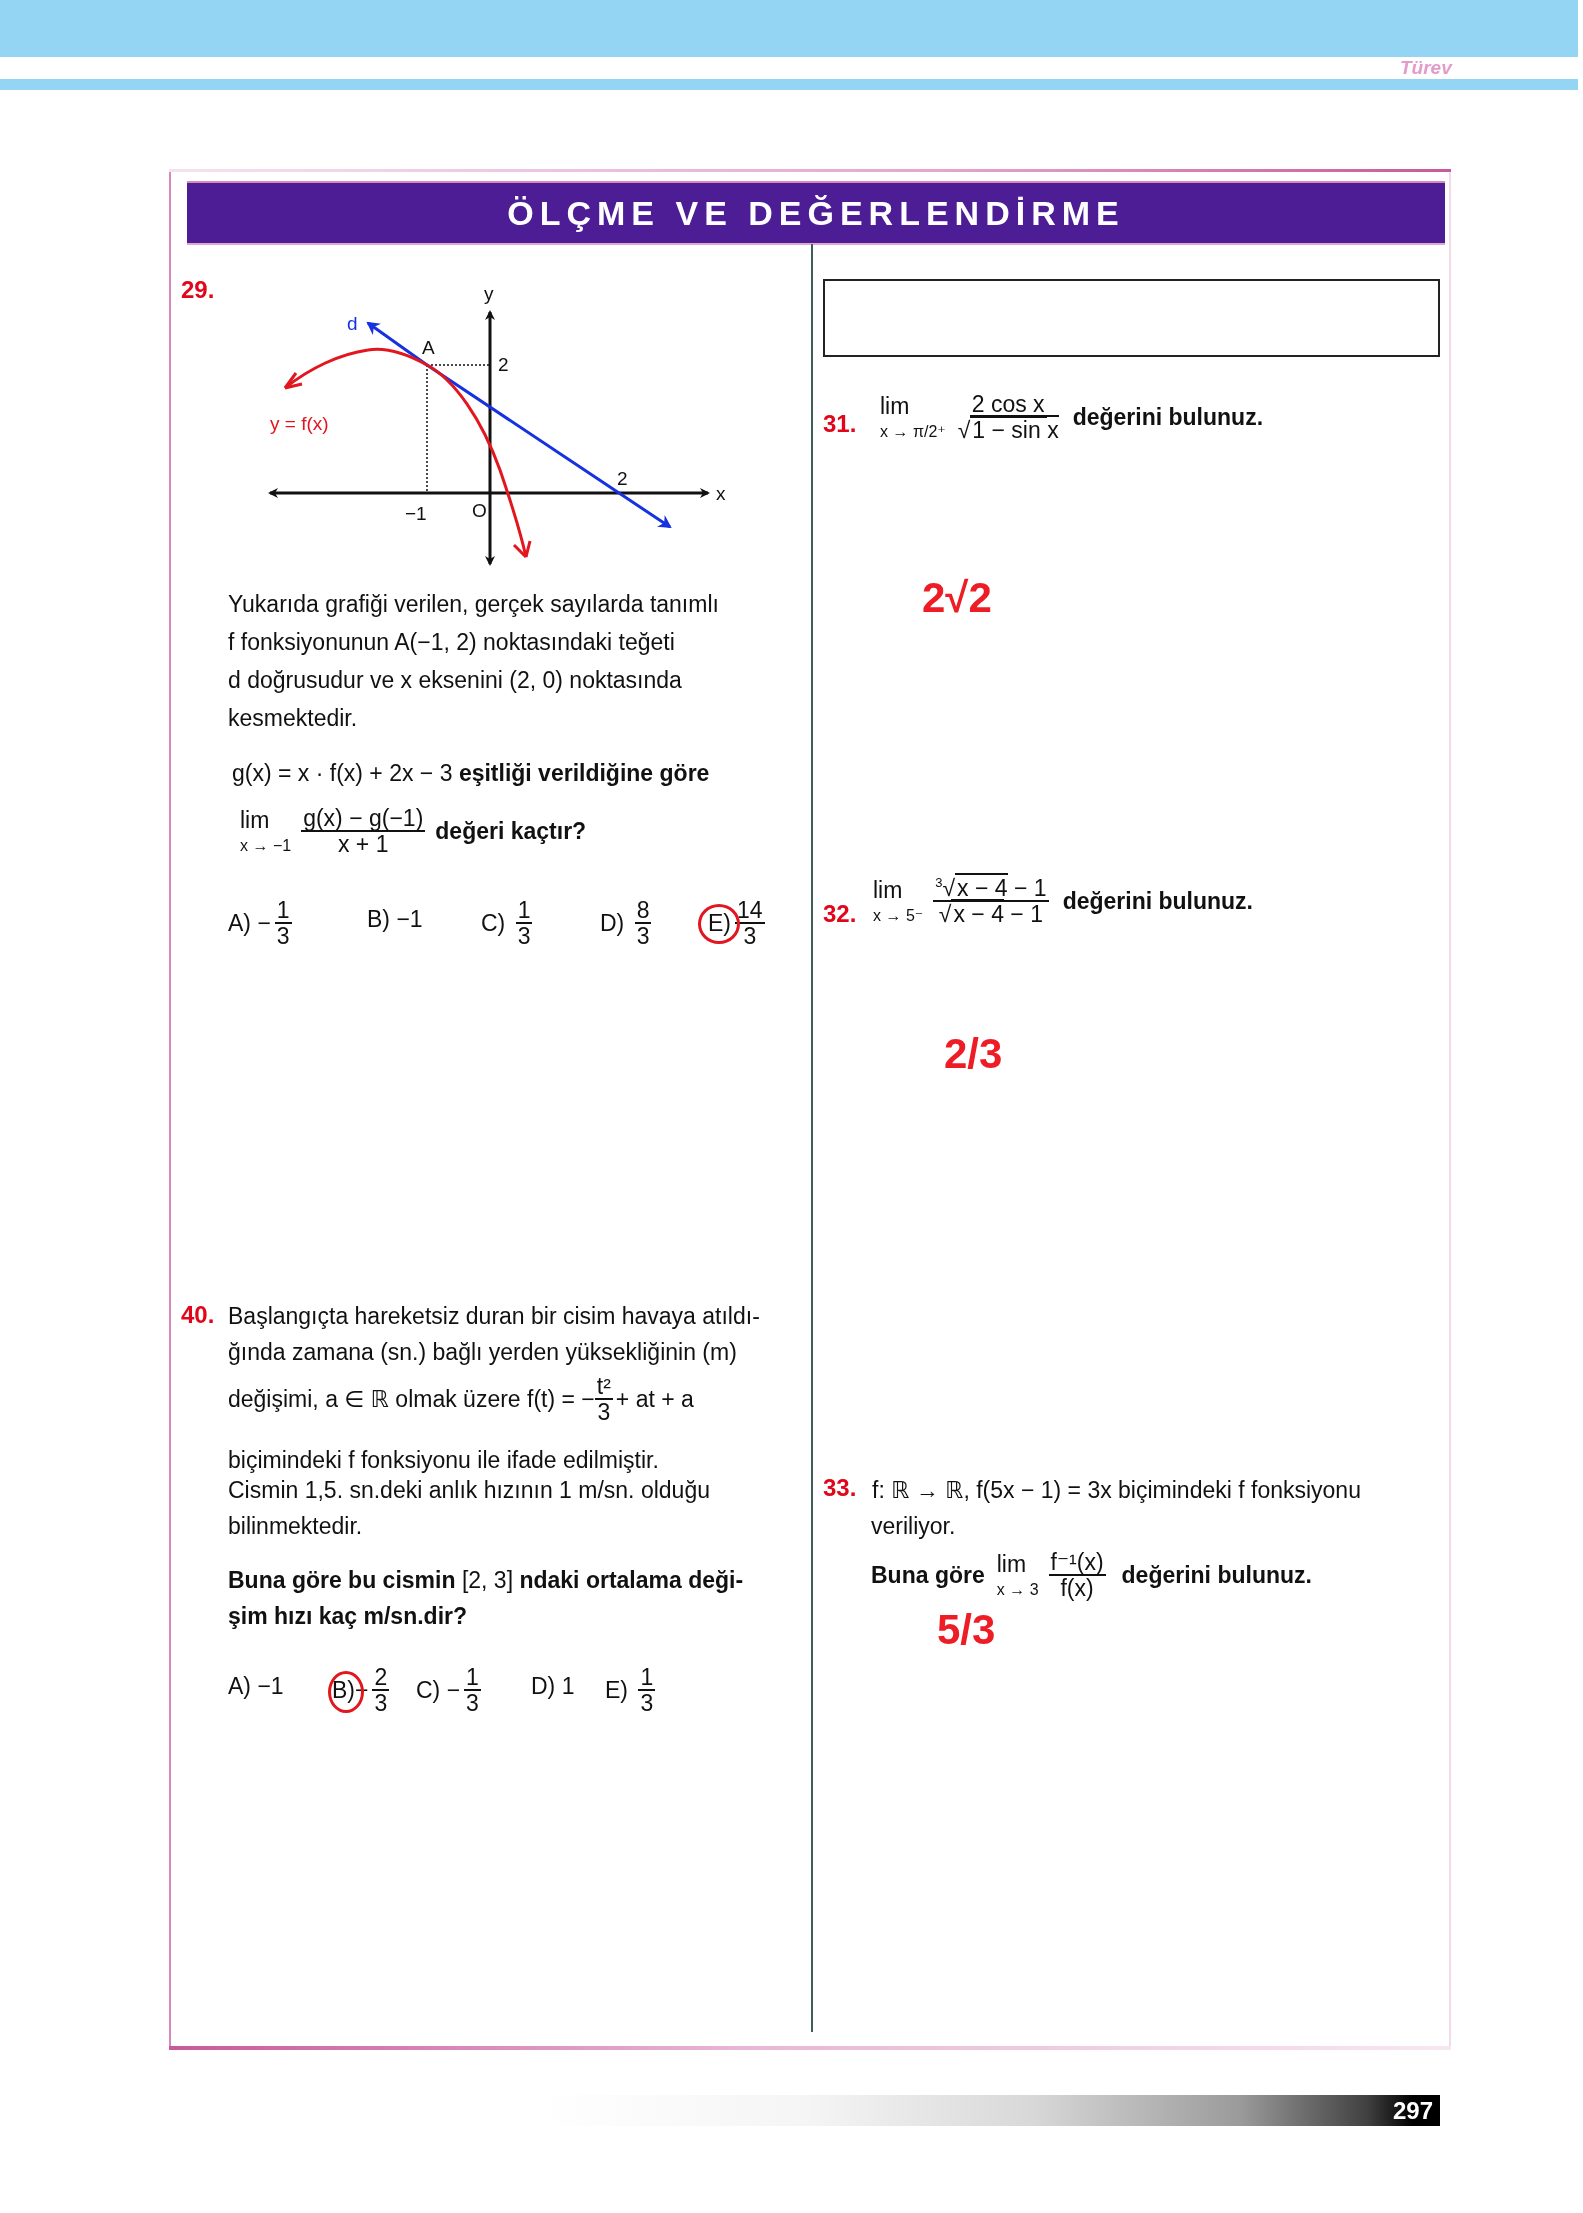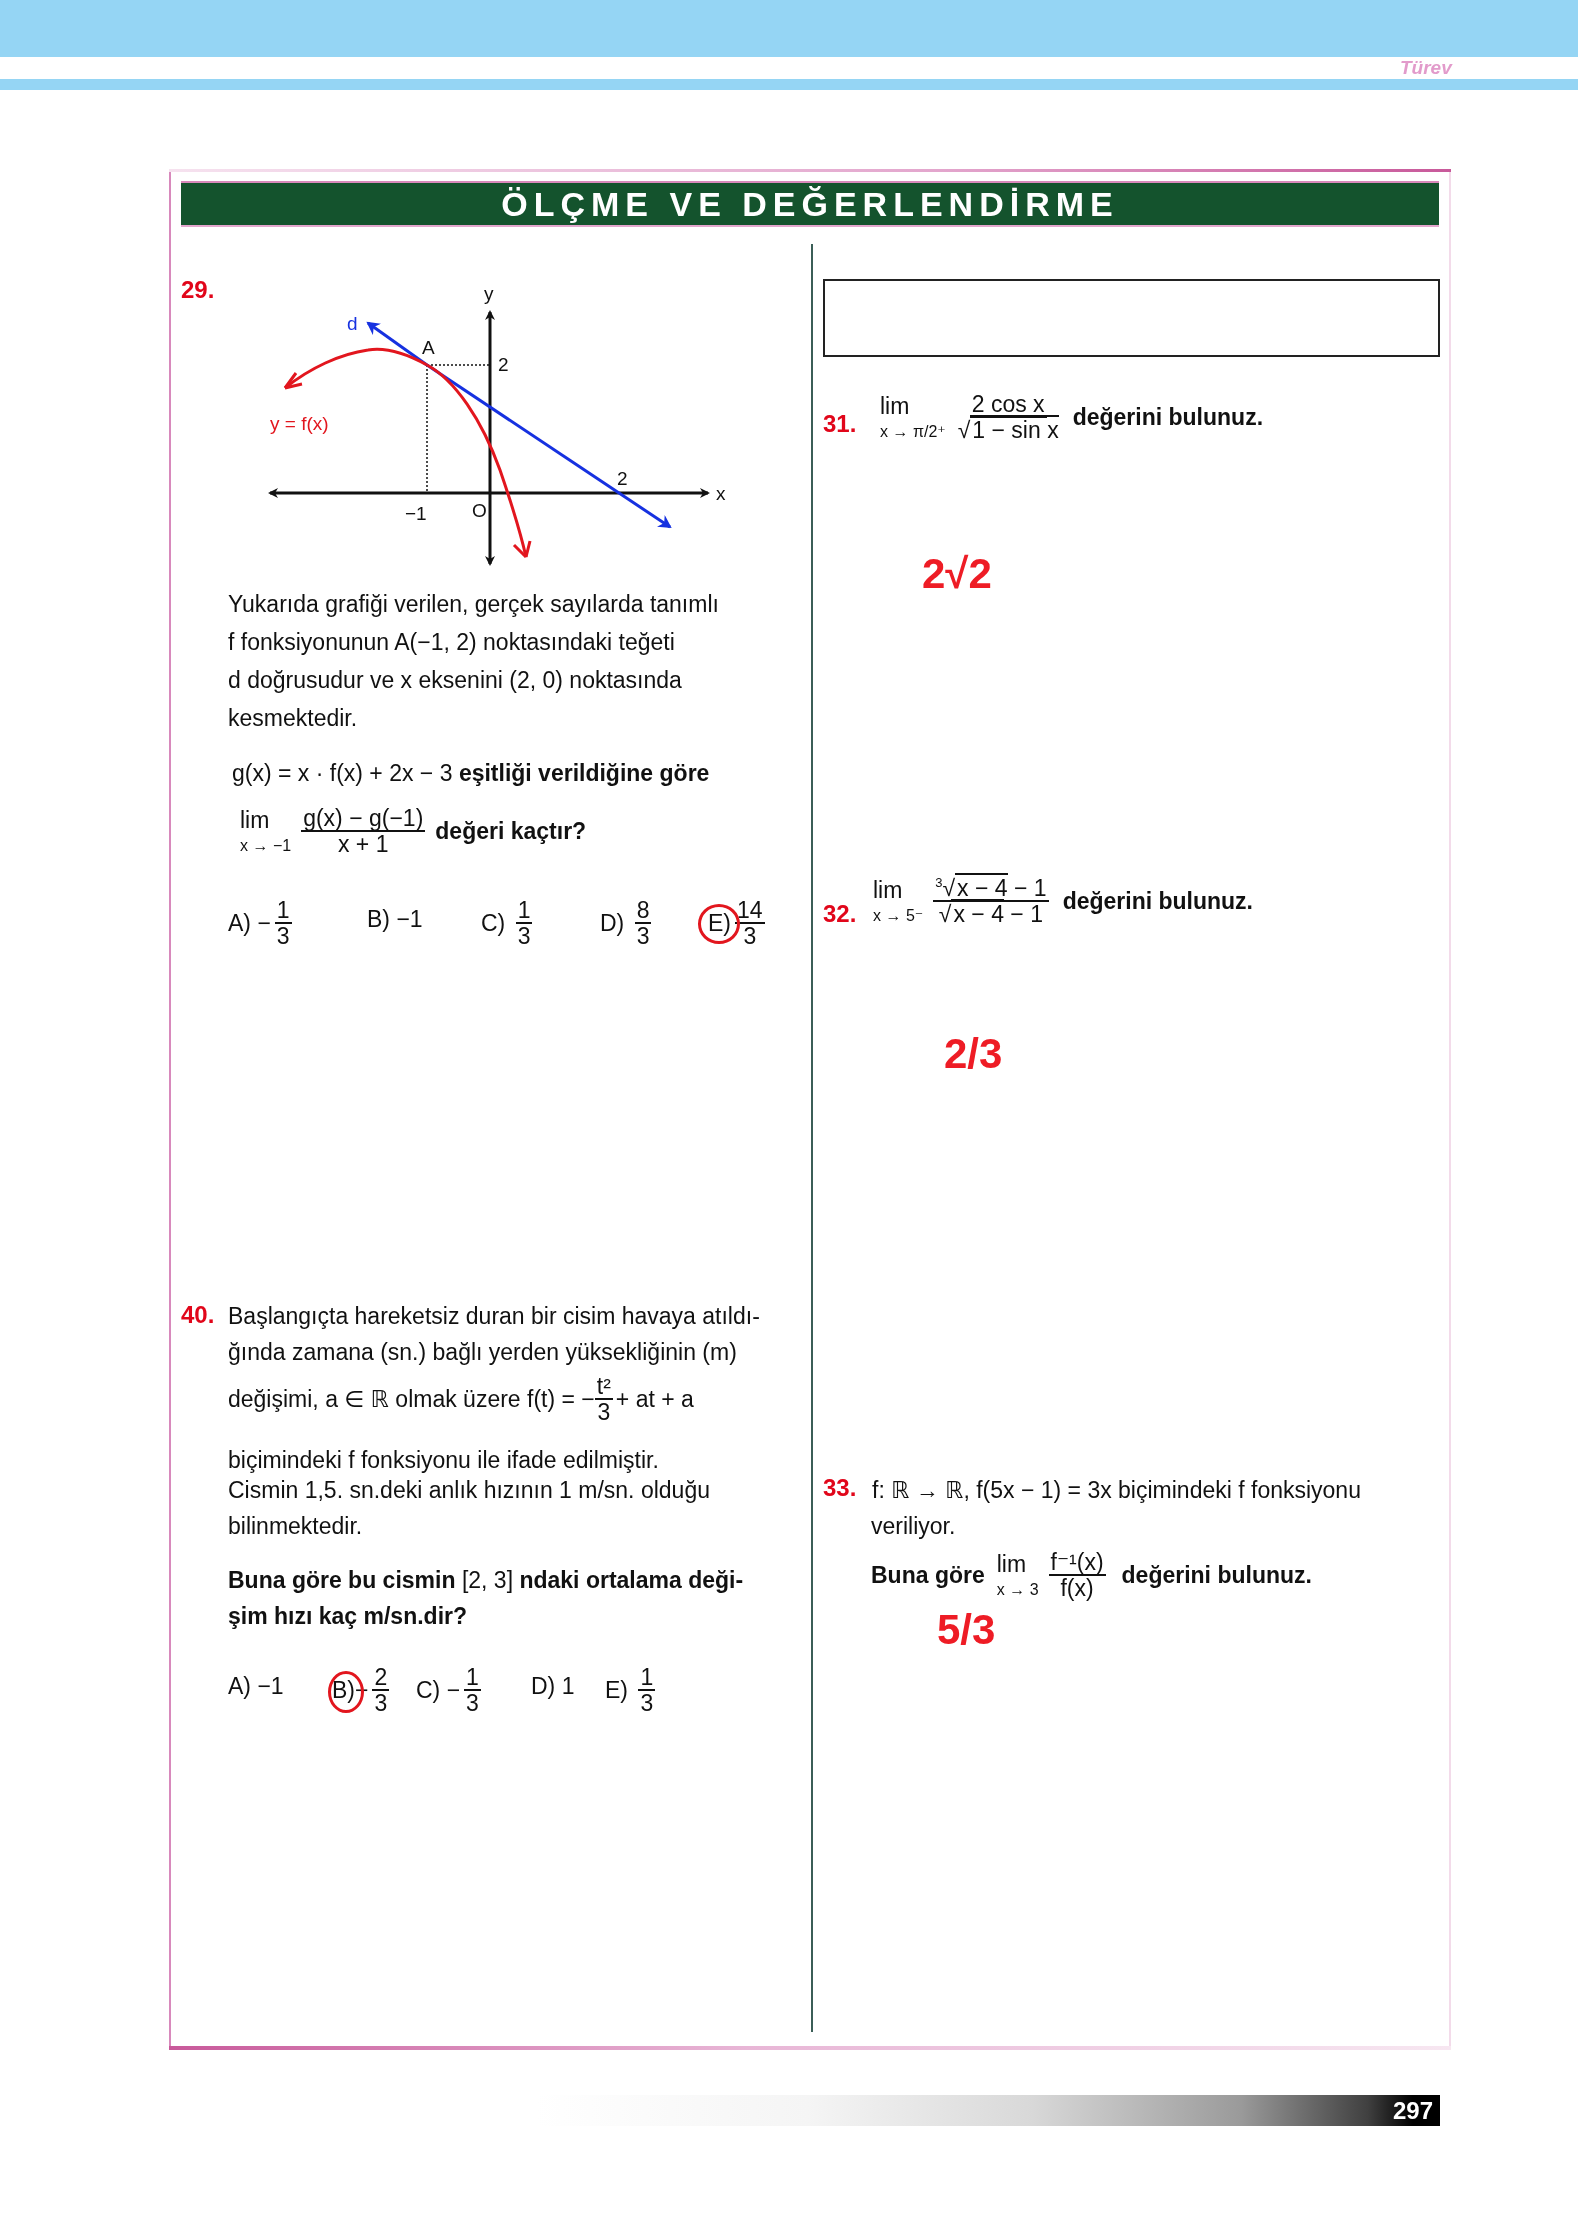--- a/index.html
+++ b/index.html
@@ -10,21 +10,21 @@
   .band-white { left:0; top:57px; width:1578px; height:22px; background:#fff; }
   .band-bot { left:0; top:79px; width:1578px; height:11px; background:#95d5f4; }
   .turev { left:1400px; top:57px; font-size:19px; font-style:italic; font-weight:bold; color:#e29bcb; }
 
   .outer-box { left:169px; top:169px; width:1282px; height:1880px; box-sizing:border-box;
                border-left:2px solid #d889bc; border-top:2px solid #f0d7e8; border-right:2px solid #f3dbea; border-bottom:3px solid #d67fb7; }
   .outer-top-grad { left:169px; top:169px; width:1282px; height:3px;
                     background:linear-gradient(90deg,#f6e2ef,#e3a6cd 60%,#c8599a); }
   .outer-bot-grad { left:169px; top:2046px; width:1282px; height:4px;
                     background:linear-gradient(90deg,#c8599a,#e8b6d6 45%,#f7e7f1); }
-  .header { left:181px; top:181px; width:1258px; height:46px; background:#14532d;
+  .header { left:187px; top:181px; width:1258px; height:64px; background:#4c1d95;
             border-top:2px solid #d98abb; border-bottom:2px solid #e3a6cd; box-sizing:border-box;
             display:flex; align-items:center; justify-content:center;
             color:#fff; font-weight:bold; font-size:34px; letter-spacing:6px; }
   .divider { left:811px; top:244px; width:2px; height:1788px; background:#3b5e57; }
 
   .qnum { color:#e1061a; font-weight:bold; font-size:24px; }
   .txt { font-size:23px; line-height:36px; white-space:nowrap; }
   .b { font-weight:bold; }
   .frac { display:inline-flex; flex-direction:column; align-items:center; vertical-align:middle; line-height:1.05; margin:0 4px; }
   .frac .num { border-bottom:2px solid #111; padding:0 2px; }
@@ -208,21 +208,21 @@
   <span class="lim">
       <span>lim</span>
       <span class="sub">x → π/2⁺</span>
     </span>
   <span class="frac">
     <span class="num">2 cos x</span>
     <span class="den">√<span class="sqrt">1 − sin x</span></span>
   </span>
   <span class="b" style="margin-left:8px;">değerini bulunuz.</span>
 </div>
-<div class="abs answer" style="left:922px; top:550px;">2√2</div>
+<div class="abs answer" style="left:922px; top:574px;">2√2</div>
 
 <div class="abs qnum" style="left:823px; top:900px;">32.</div>
 <div class="abs txt" style="left:873px; top:876px; display:flex; align-items:center;">
   <span class="lim">
       <span>lim</span>
       <span class="sub">x → 5⁻</span>
     </span>
   <span class="frac">
     <span class="num"><sup style="font-size:13px;">3</sup>√<span class="sqrt">x − 4</span><span> − 1</span></span>
     <span class="den">√<span class="sqrt">x − 4</span><span> − 1</span></span>

